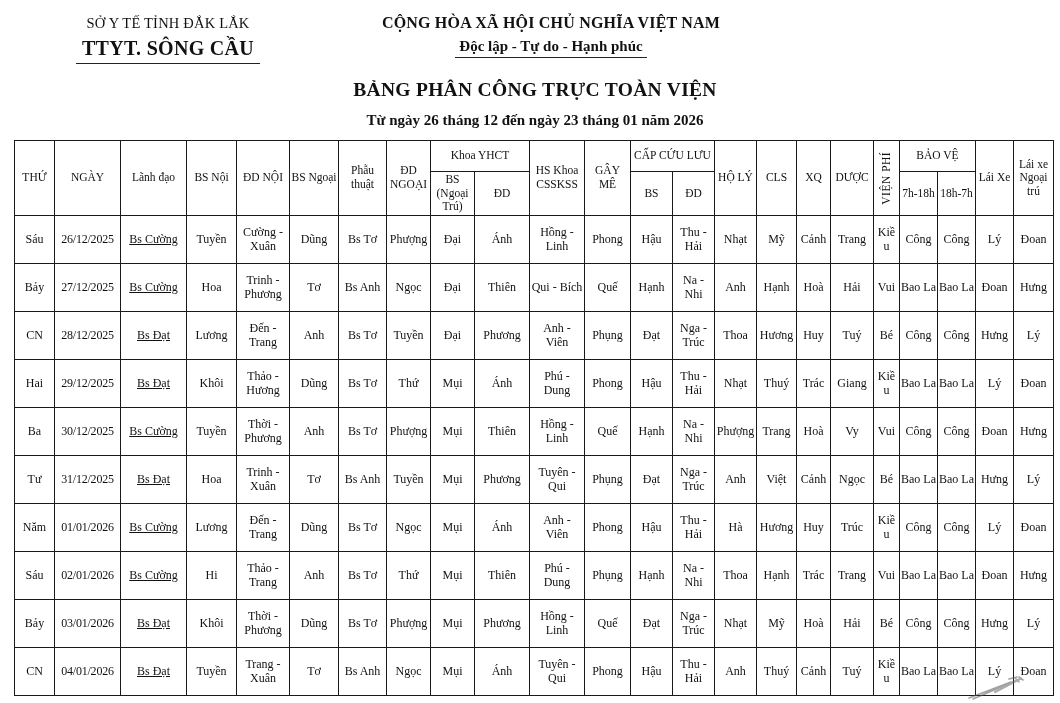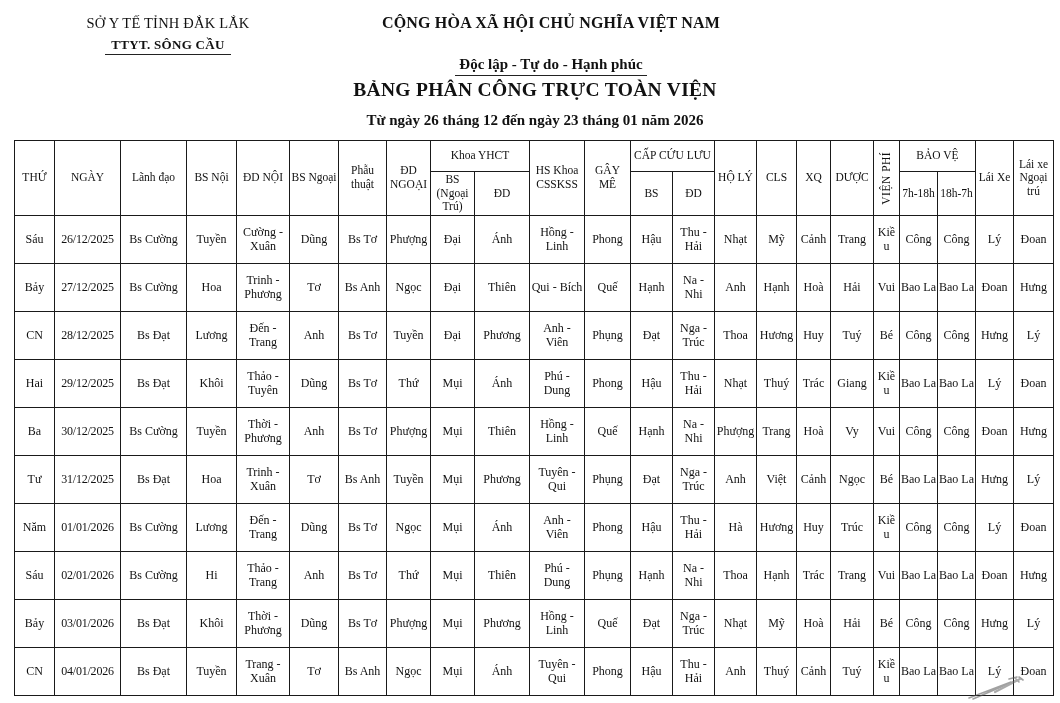--- a/index.html
+++ b/index.html
@@ -16,29 +16,29 @@
 
   
   .header{
     position:absolute;top:0;left:0;width:1060px;height:128px;padding-left:36px;
   }
   .org{
     position:absolute;left:18px;top:14px;width:300px;text-align:center;
     line-height:1.32;
   }
   .org .l1{font-size:14.5px;letter-spacing:.2px;}
-  .org .l2{font-size:13px;font-weight:bold;letter-spacing:.3px;display:inline-block;
+  .org .l2{font-size:20px;font-weight:bold;letter-spacing:.3px;display:inline-block;
            border-bottom:1.6px solid #222;padding:0 6px 1px 6px;margin-top:2px;}
 
   .nation{
     position:absolute;left:316px;top:12px;width:470px;text-align:center;line-height:1.35;
   }
   .nation .l1{font-size:16px;font-weight:bold;letter-spacing:.2px;}
   .nation .l2{font-size:15px;font-weight:bold;display:inline-block;
-              border-bottom:1.5px solid #222;padding:0 4px 1px 4px;margin-top:20px;}
+              border-bottom:1.5px solid #222;padding:0 4px 1px 4px;margin-top:2px;}
 
   .doctitle{
     position:absolute;left:270px;top:77px;width:530px;text-align:center;line-height:1.35;
   }
   .doctitle .t1{font-size:19.5px;font-weight:bold;letter-spacing:.3px;}
   .doctitle .t2{font-size:15px;font-weight:bold;margin-top:7px;}
 
   
   .tablewrap{position:absolute;left:14px;top:140px;}
   table.roster{
@@ -65,21 +65,21 @@
     transform:rotate(180deg);
     white-space:nowrap;
     letter-spacing:.5px;
     padding:2px 0;
   }
   .small{font-size:10.2px;}
   .tiny{font-size:9.6px;}
 
   td.thu{font-size:12px;}
   td.ngay{font-size:12.5px;letter-spacing:-.2px;white-space:nowrap;}
-  td.lead{font-size:13px;}
+  td.lead{font-size:13px;text-decoration:underline;}
   .nowrapcell{white-space:nowrap;font-size:11px;}
 
   
   .sign{
     position:absolute;left:965px;top:676px;width:80px;height:26px;
     opacity:.55;
   }
 </style>
 </head>
 <body>
@@ -238,21 +238,21 @@
             <td class="nowrapcell">Công</td>
             <td class="nowrapcell">Công</td>
             <td>Hưng</td>
             <td>Lý</td>
           </tr>
           <tr>
             <td class="thu">Hai</td>
             <td class="ngay">29/12/2025</td>
             <td class="lead">Bs Đạt</td>
             <td>Khôi</td>
-            <td>Thảo - Tuyên</td>
+            <td>Thảo - Hương</td>
             <td>Dũng</td>
             <td>Bs Tơ</td>
             <td>Thứ</td>
             <td>Mụi</td>
             <td>Ánh</td>
             <td>Phú - Dung</td>
             <td>Phong</td>
             <td>Hậu</td>
             <td>Thu - Hải</td>
             <td>Nhạt</td>

